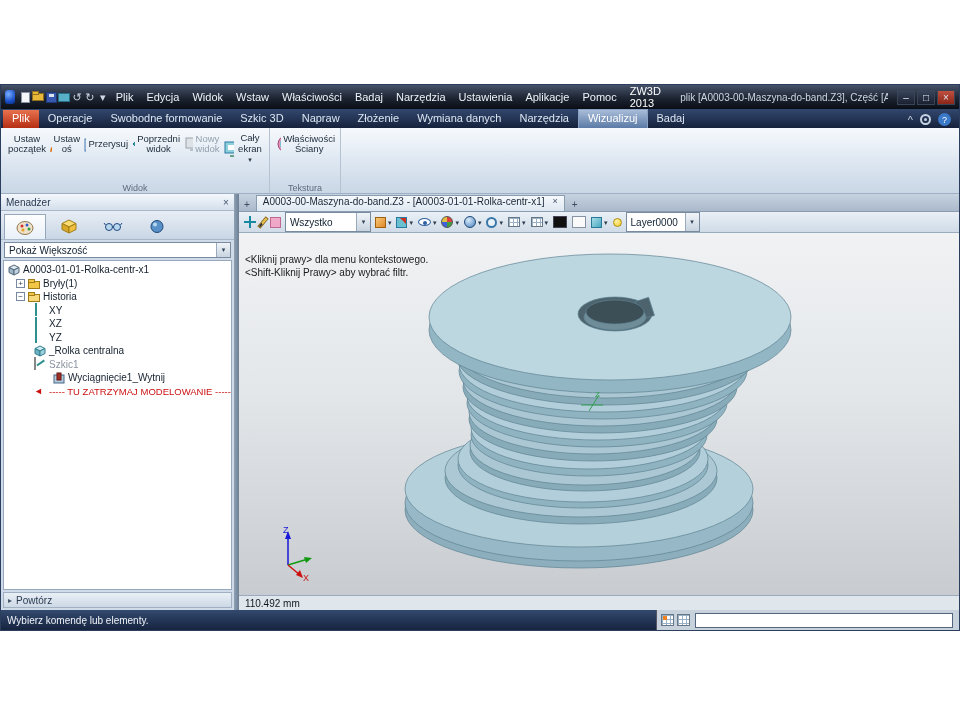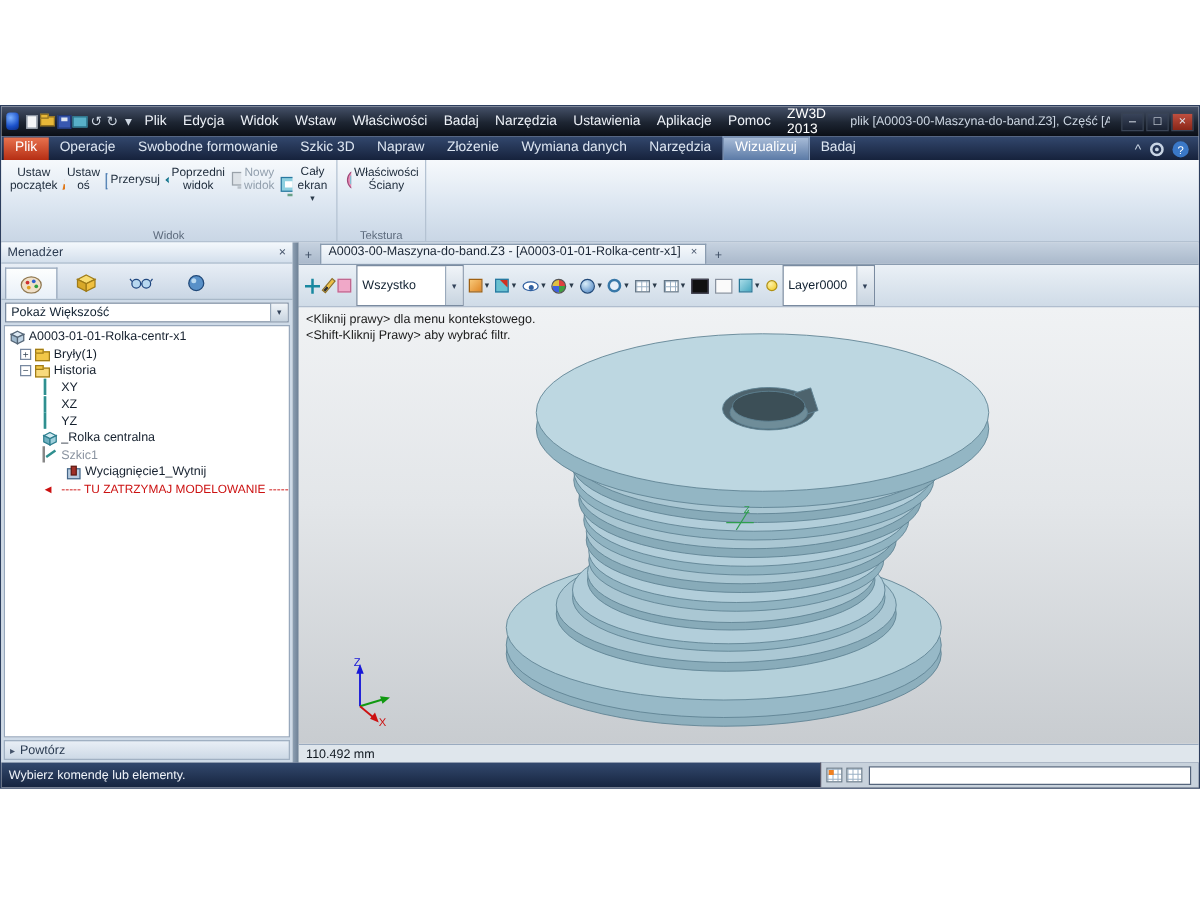--- a/index.html
+++ b/index.html
@@ -117,26 +117,26 @@
               background:conic-gradient(#e04040 0 25%, #40a040 0 50%, #4060e0 0 75%, #e0c040 0); }
   .vi-sphere { width:12px; height:12px; border-radius:50%; background:radial-gradient(circle at 35% 30%,#d8ecf8,#4880c0); border:1px solid #204878; }
   .vi-ring { width:11px; height:11px; border-radius:50%; border:2px solid #3878a8; background:#e8f0f8; }
   .vi-grid { width:12px; height:10px; background:#fff; border:1px solid #667888;
              background-image:linear-gradient(#9ab0c4 1px, transparent 1px), linear-gradient(90deg,#9ab0c4 1px, transparent 1px);
              background-size:4px 4px; }
   .vi-black { width:14px; height:12px; background:#101010; border:1px solid #445; }
   .vi-white { width:14px; height:12px; background:#fafafa; border:1px solid #8892a0; }
   .vi-cubeT { width:11px; height:11px; background:linear-gradient(135deg,#a8dce8,#48a8c0); border:1px solid #287898; }
   .vi-bulb { width:9px; height:9px; border-radius:50%; background:radial-gradient(circle at 35% 30%,#fdf2a8,#f0c820); border:1px solid #b09010; }
-  .vcombo { height:33px; background:#fff; border:1px solid #7a8ba0; display:flex; align-items:center; font-size:10px;
+  .vcombo { height:20px; background:#fff; border:1px solid #7a8ba0; display:flex; align-items:center; font-size:10px;
             padding-left:4px; color:#102030; }
   .vcombo.w1 { width:86px; } .vcombo.w2 { width:74px; }
 
   .viewport { flex:1; position:relative; background:linear-gradient(180deg,#f0f2f4 0%,#e3e6e9 45%,#c8ccd0 100%); overflow:hidden; min-height:0; }
-  .hints { position:absolute; left:6px; top:3px; font-size:10px; color:#1a1a1a; line-height:13px; }
+  .hints { position:absolute; left:6px; top:20px; font-size:10px; color:#1a1a1a; line-height:13px; }
   .model-svg { position:absolute; left:0; top:0; }
   .triad-svg { position:absolute; left:36px; bottom:14px; }
 
   .measure { flex:0 0 15px; background:#dfe6ec; border-top:1px solid #9aabc0; font-size:10px; display:flex;
              align-items:center; padding:0 6px; color:#101820; }
 
   
   .statusbar { flex:0 0 20px; background:linear-gradient(180deg,#33496e,#16243f); display:flex; align-items:center;
                color:#f0f4fa; font-size:10px; padding-left:6px; gap:4px; }
   .sb-tools { margin-left:auto; display:flex; align-items:center; gap:3px; height:100%; background:#c8d2dc;

